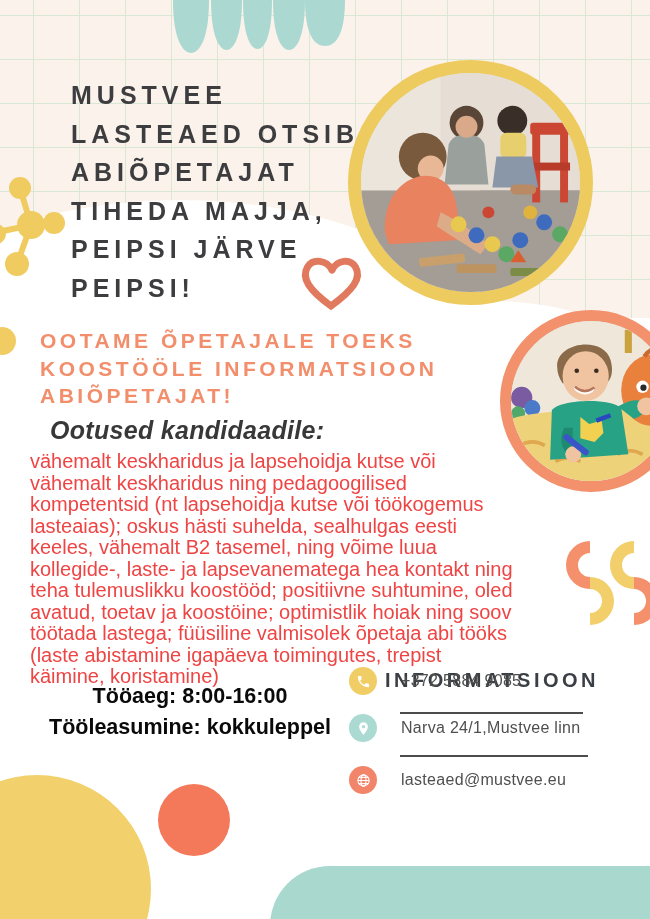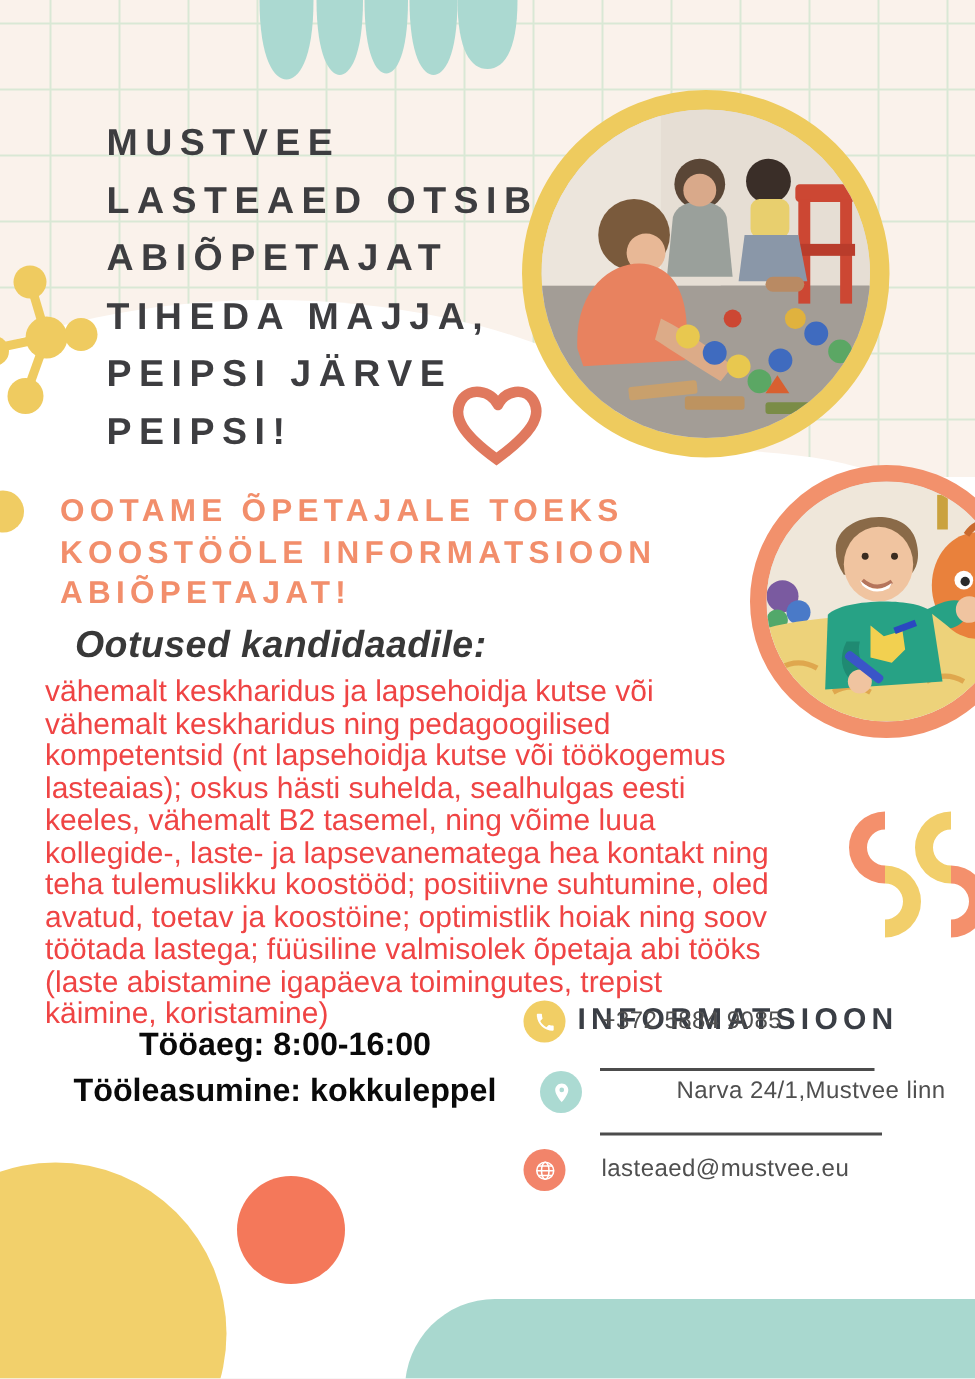--- a/index.html
+++ b/index.html
@@ -44,21 +44,21 @@
   .info-heading{left:385px;top:636px;font-size:20px;font-weight:bold;letter-spacing:3.5px;color:#3a3e45;margin-top:33px;}
 
   .contact-row{z-index:5;display:flex;align-items:center;}
   .icon-circle{width:28px;height:28px;border-radius:50%;display:flex;align-items:center;justify-content:center;flex:0 0 28px;}
   .icon-circle svg{width:15px;height:15px;display:block;}
   .contact-text{margin-left:24px;font-size:16px;color:#4f4f4f;letter-spacing:.3px;}
   .sep{height:2px;background:#4c4c4c;z-index:5;}
   .sep-1{left:400px;top:712px;width:183px;}
   .sep-2{left:400px;top:755px;width:188px;}
   .row-1{left:349px;top:667px;}
-  .row-2{left:360px;top:714px;gap:39px;}
+  .row-2{left:349px;top:714px;}
   .row-3{left:349px;top:766px;justify-content:space-between;}
 </style>
 </head>
 <body>
 
 <div id="poster">
 
   <div class="abs grid-area"></div>
   <div class="abs white-blob blob-1"></div>
   <div class="abs white-blob blob-2"></div>

